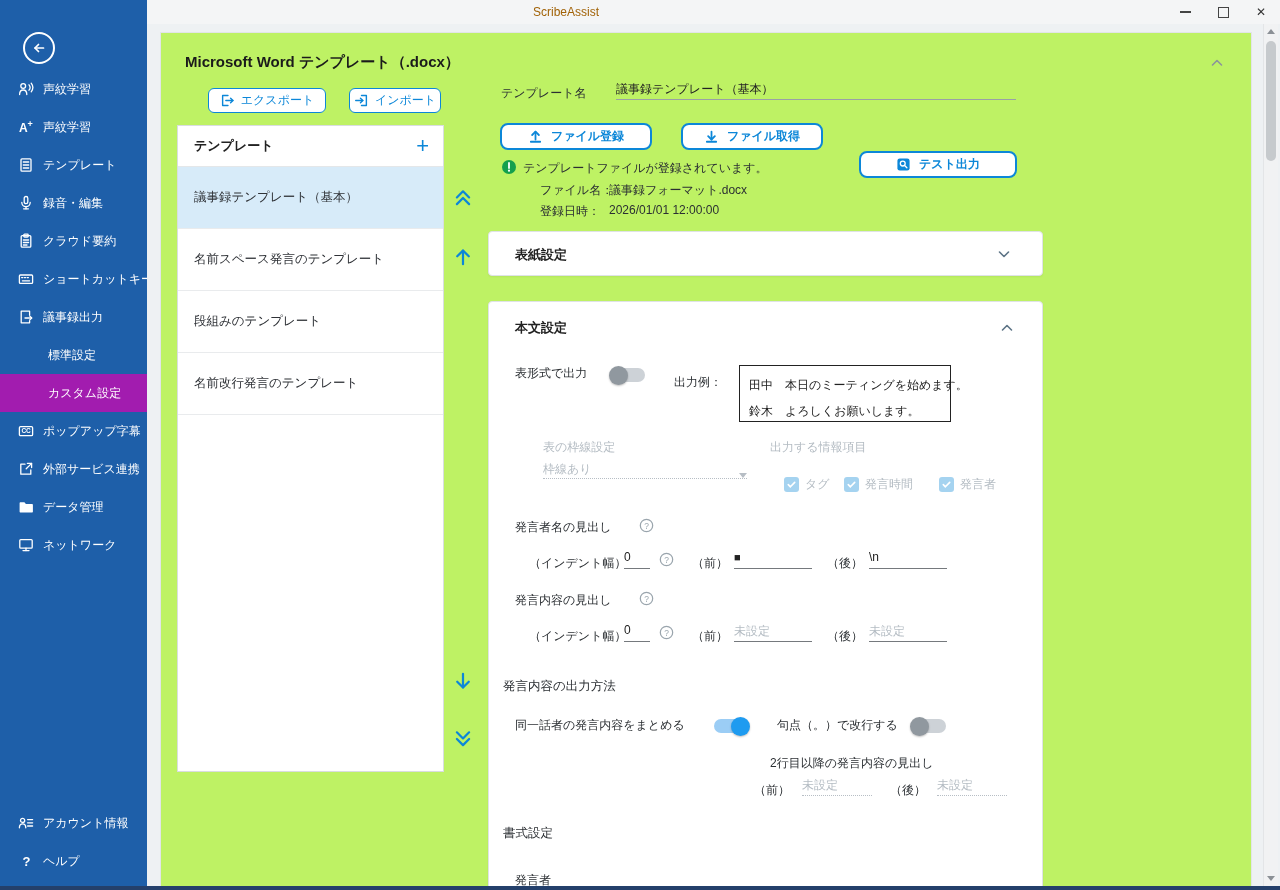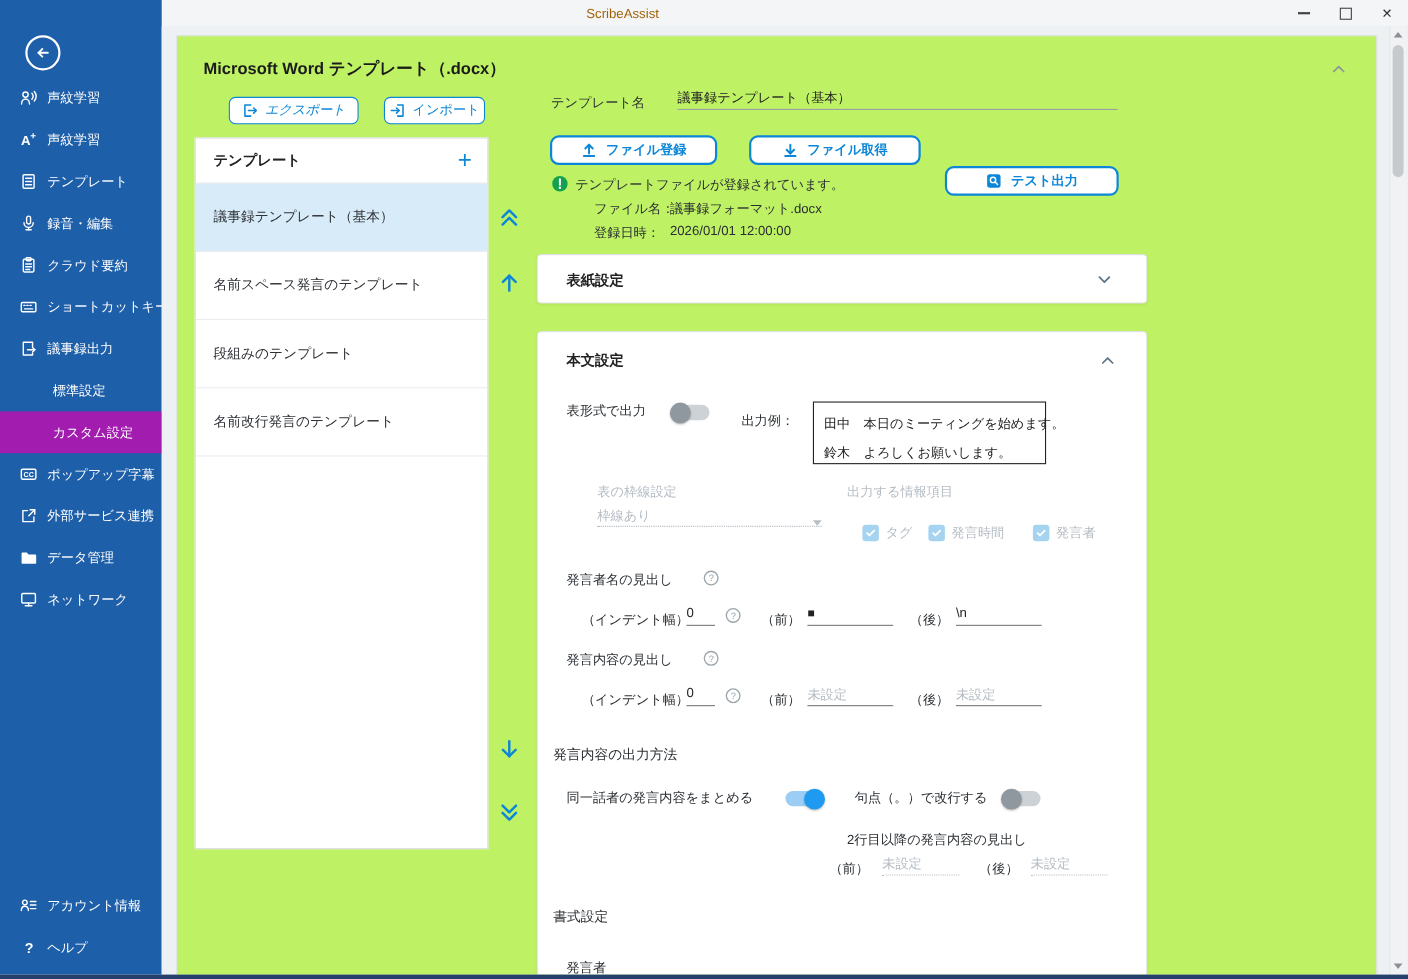--- a/index.html
+++ b/index.html
@@ -243,21 +243,21 @@
   </div>
 
   <div class="main">
     <div class="card">
 
       <div class="page-title">Microsoft Word テンプレート（.docx）</div>
       <svg class="collapse-chev" viewBox="0 0 16 16">
           <path d="M3.5 10l4.5-4.5L12.5 10" stroke="#8b949c" stroke-width="1.6" fill="none" stroke-linecap="round" stroke-linejoin="round"></path>
         </svg>
 
-      <div class="btn-outline" style="left:47px;top:55px;width:118px;font-style:italic;">
+      <div class="btn-outline" style="left:47px;top:55px;width:118px;">
         <svg class="blueico" width="15" height="15" viewBox="0 0 16 16">
             <path d="M8.5 2.6H2.8v10.8h5.7"></path>
             <line x1="6.2" y1="8" x2="13.8" y2="8"></line>
             <path d="M11.3 5.5L13.8 8l-2.5 2.5"></path>
           </svg>
         <span>エクスポート</span>
       </div>
       <div class="btn-outline" style="left:188px;top:55px;width:92px;">
         <svg class="blueico" width="15" height="15" viewBox="0 0 16 16">
             <path d="M8 2.6h5.2v10.8H8"></path>
@@ -319,21 +319,21 @@
       <div class="btn-file" style="left:339px;top:90px;width:152px;">
         <svg width="15" height="15" viewBox="0 0 16 16">
             <g stroke="#0c87d8" stroke-width="1.9" fill="none" stroke-linecap="round" stroke-linejoin="round">
               <line x1="8" y1="11.2" x2="8" y2="2.8"></line>
               <path d="M4.4 6.4L8 2.8l3.6 3.6"></path>
               <line x1="3" y1="13.6" x2="13" y2="13.6"></line>
             </g>
           </svg>
         <span>ファイル登録</span>
       </div>
-      <div class="btn-file" style="left:520px;top:90px;width:156px;">
+      <div class="btn-file" style="left:520px;top:90px;width:142px;">
         <svg width="15" height="15" viewBox="0 0 16 16">
             <g stroke="#0c87d8" stroke-width="1.9" fill="none" stroke-linecap="round" stroke-linejoin="round">
               <line x1="8" y1="2.8" x2="8" y2="11.2"></line>
               <path d="M4.4 7.6L8 11.2l3.6-3.6"></path>
               <line x1="3" y1="13.6" x2="13" y2="13.6"></line>
             </g>
           </svg>
         <span>ファイル取得</span>
       </div>
       <div class="btn-file" style="left:698px;top:90px;width:158px;margin-top:28px;">

